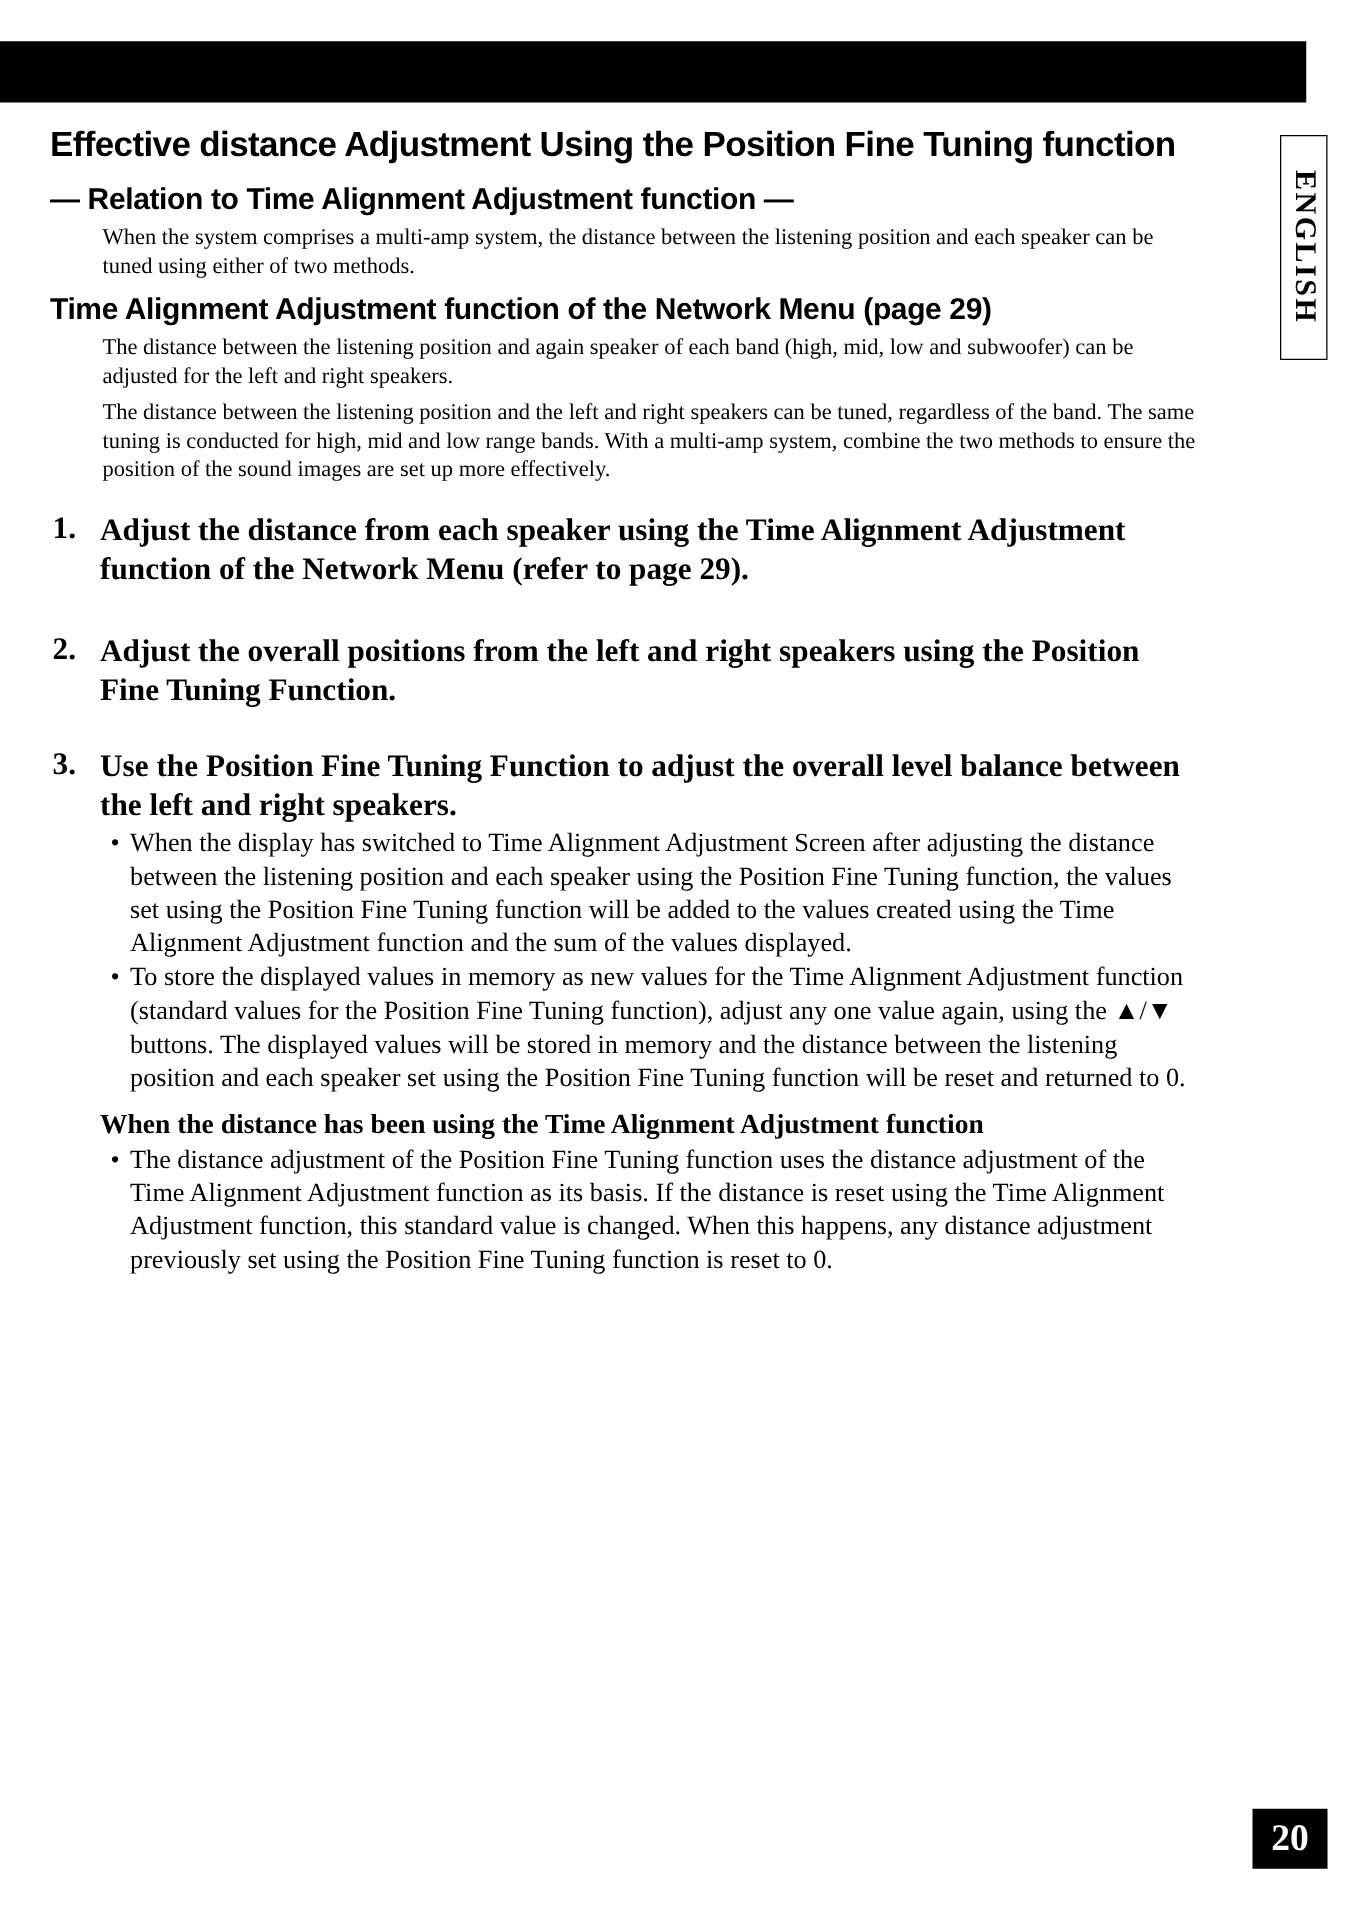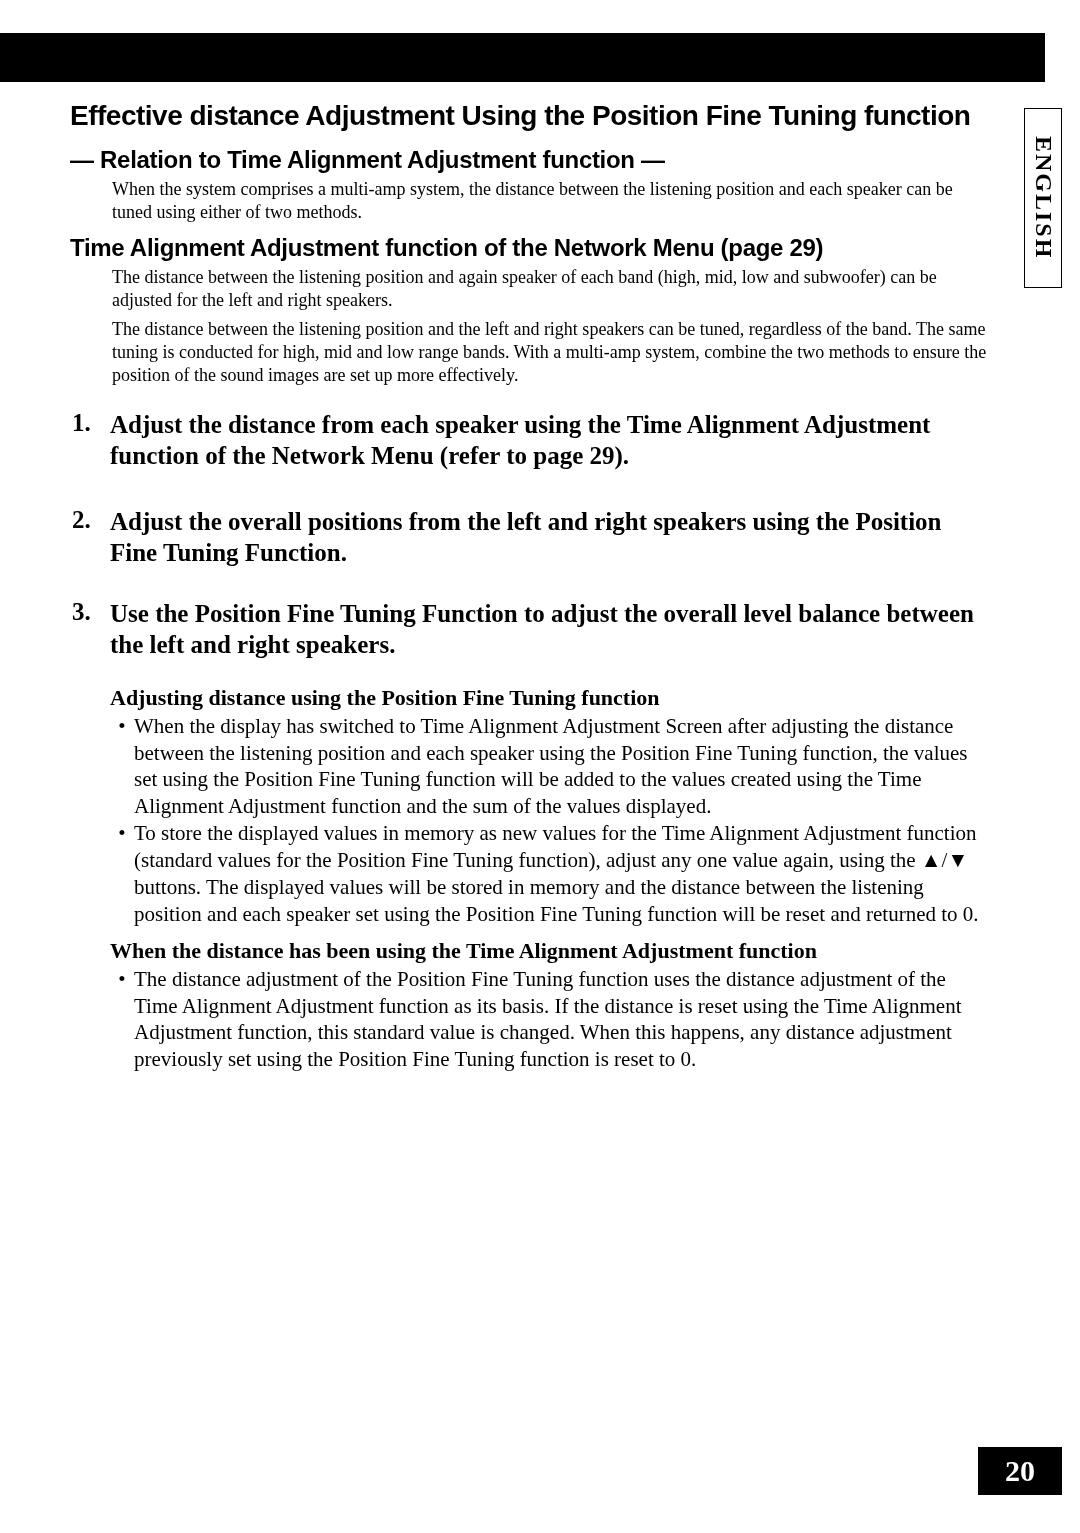--- a/index.html
+++ b/index.html
@@ -33,21 +33,21 @@
   }
   .side-tab span {
     writing-mode: vertical-rl;
     font-family: "Times New Roman", serif;
     font-weight: bold;
     font-size: 24px;
     letter-spacing: 2px;
   }
   .content {
     position: absolute;
-    left: 70px;
+    left: 40px;
     top: 100px;
     width: 920px;
   }
   h1 {
     font-family: Arial, Helvetica, sans-serif;
     font-weight: bold;
     font-size: 28px;
     margin-bottom: 14px;
     letter-spacing: -0.5px;
   }
@@ -111,21 +111,21 @@
   .bullet-dot {
     width: 24px;
     flex: 0 0 24px;
     text-align: center;
   }
   .bullet-body { flex: 1; }
   .page-tab {
     position: absolute;
     right: 18px;
     bottom: 38px;
-    width: 84px;
+    width: 60px;
     height: 48px;
     background: #000;
     color: #fff;
     display: flex;
     align-items: center;
     justify-content: center;
     font-family: "Times New Roman", serif;
     font-weight: bold;
     font-size: 30px;
   }
@@ -159,21 +159,20 @@
   <div class="step-row" style="margin-top:34px">
     <div class="step-num">2.</div>
     <div class="step-text">Adjust the overall positions from the left and right speakers using the Position Fine Tuning Function.</div>
   </div>
 
   <div class="step-row" style="margin-top:30px">
     <div class="step-num">3.</div>
     <div class="step-text">Use the Position Fine Tuning Function to adjust the overall level balance between the left and right speakers.</div>
   </div>
 
-  <div class="note-h">Adjusting distance using the Position Fine Tuning function</div>
   <div class="bullet-row">
     <div class="bullet-dot">•</div>
     <div class="bullet-body">When the display has switched to Time Alignment Adjustment Screen after adjusting the distance between the listening position and each speaker using the Position Fine Tuning function, the values set using the Position Fine Tuning function will be added to the values created using the Time Alignment Adjustment function and the sum of the values displayed.</div>
   </div>
   <div class="bullet-row">
     <div class="bullet-dot">•</div>
     <div class="bullet-body">To store the displayed values in memory as new values for the Time Alignment Adjustment function (standard values for the Position Fine Tuning function), adjust any one value again, using the ▲/▼ buttons. The displayed values will be stored in memory and the distance between the listening position and each speaker set using the Position Fine Tuning function will be reset and returned to 0.</div>
   </div>
 
   <div class="note-h" style="margin-top:10px">When the distance has been using the Time Alignment Adjustment function</div>

